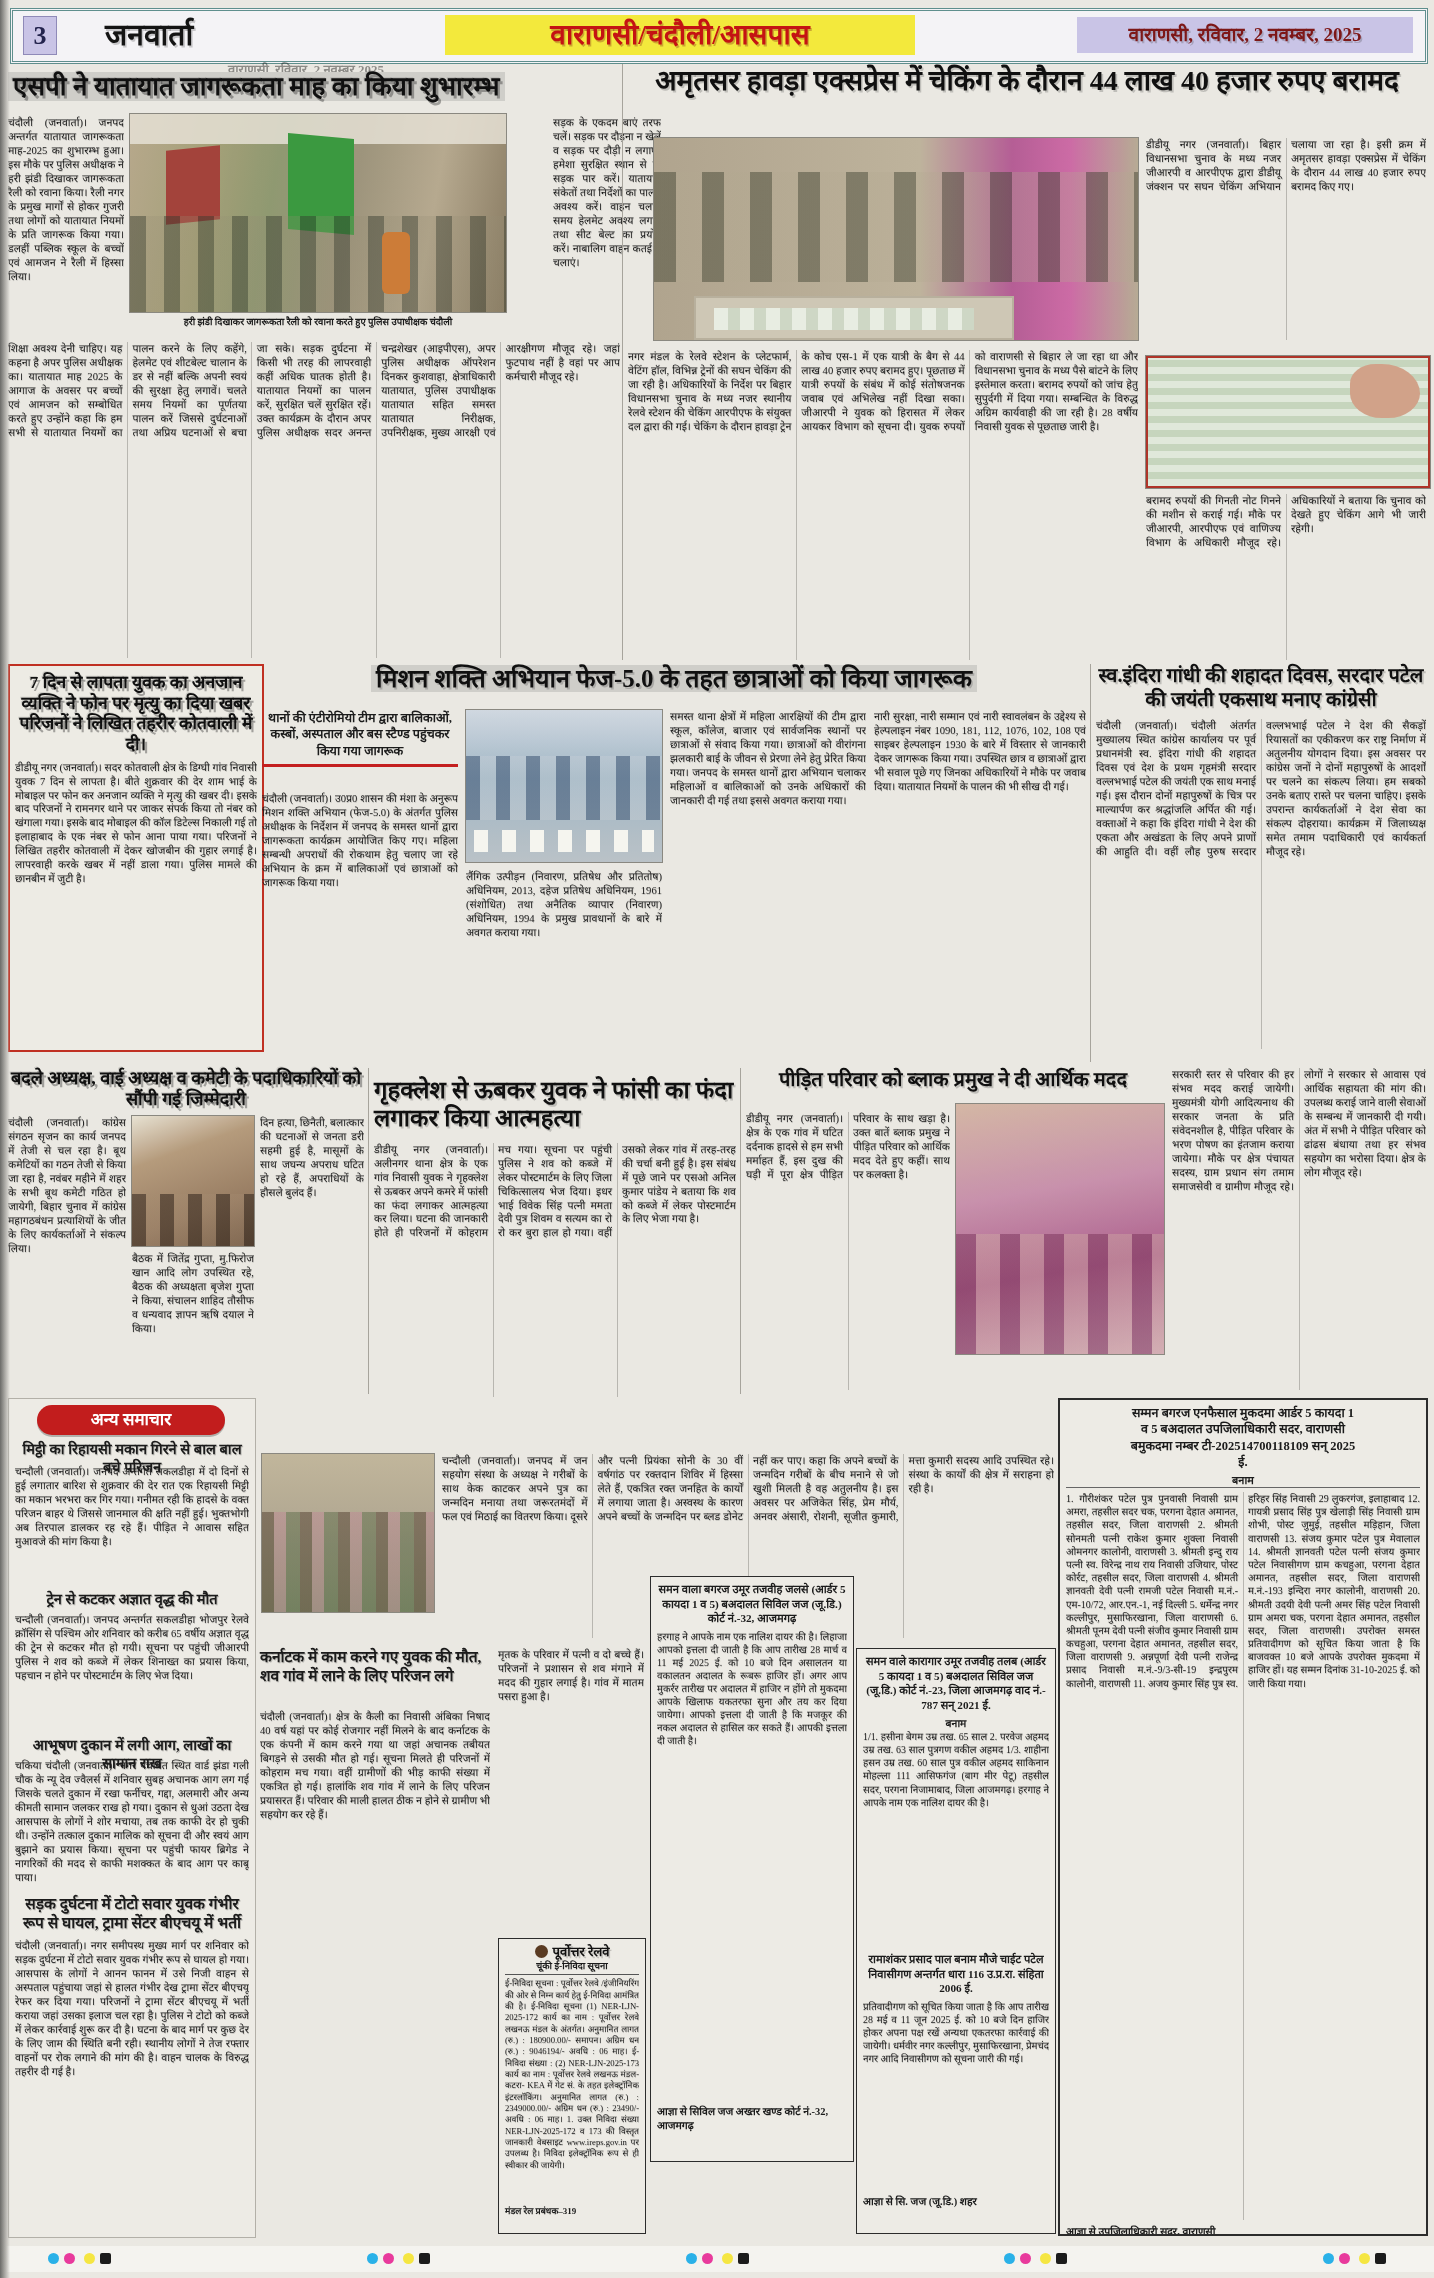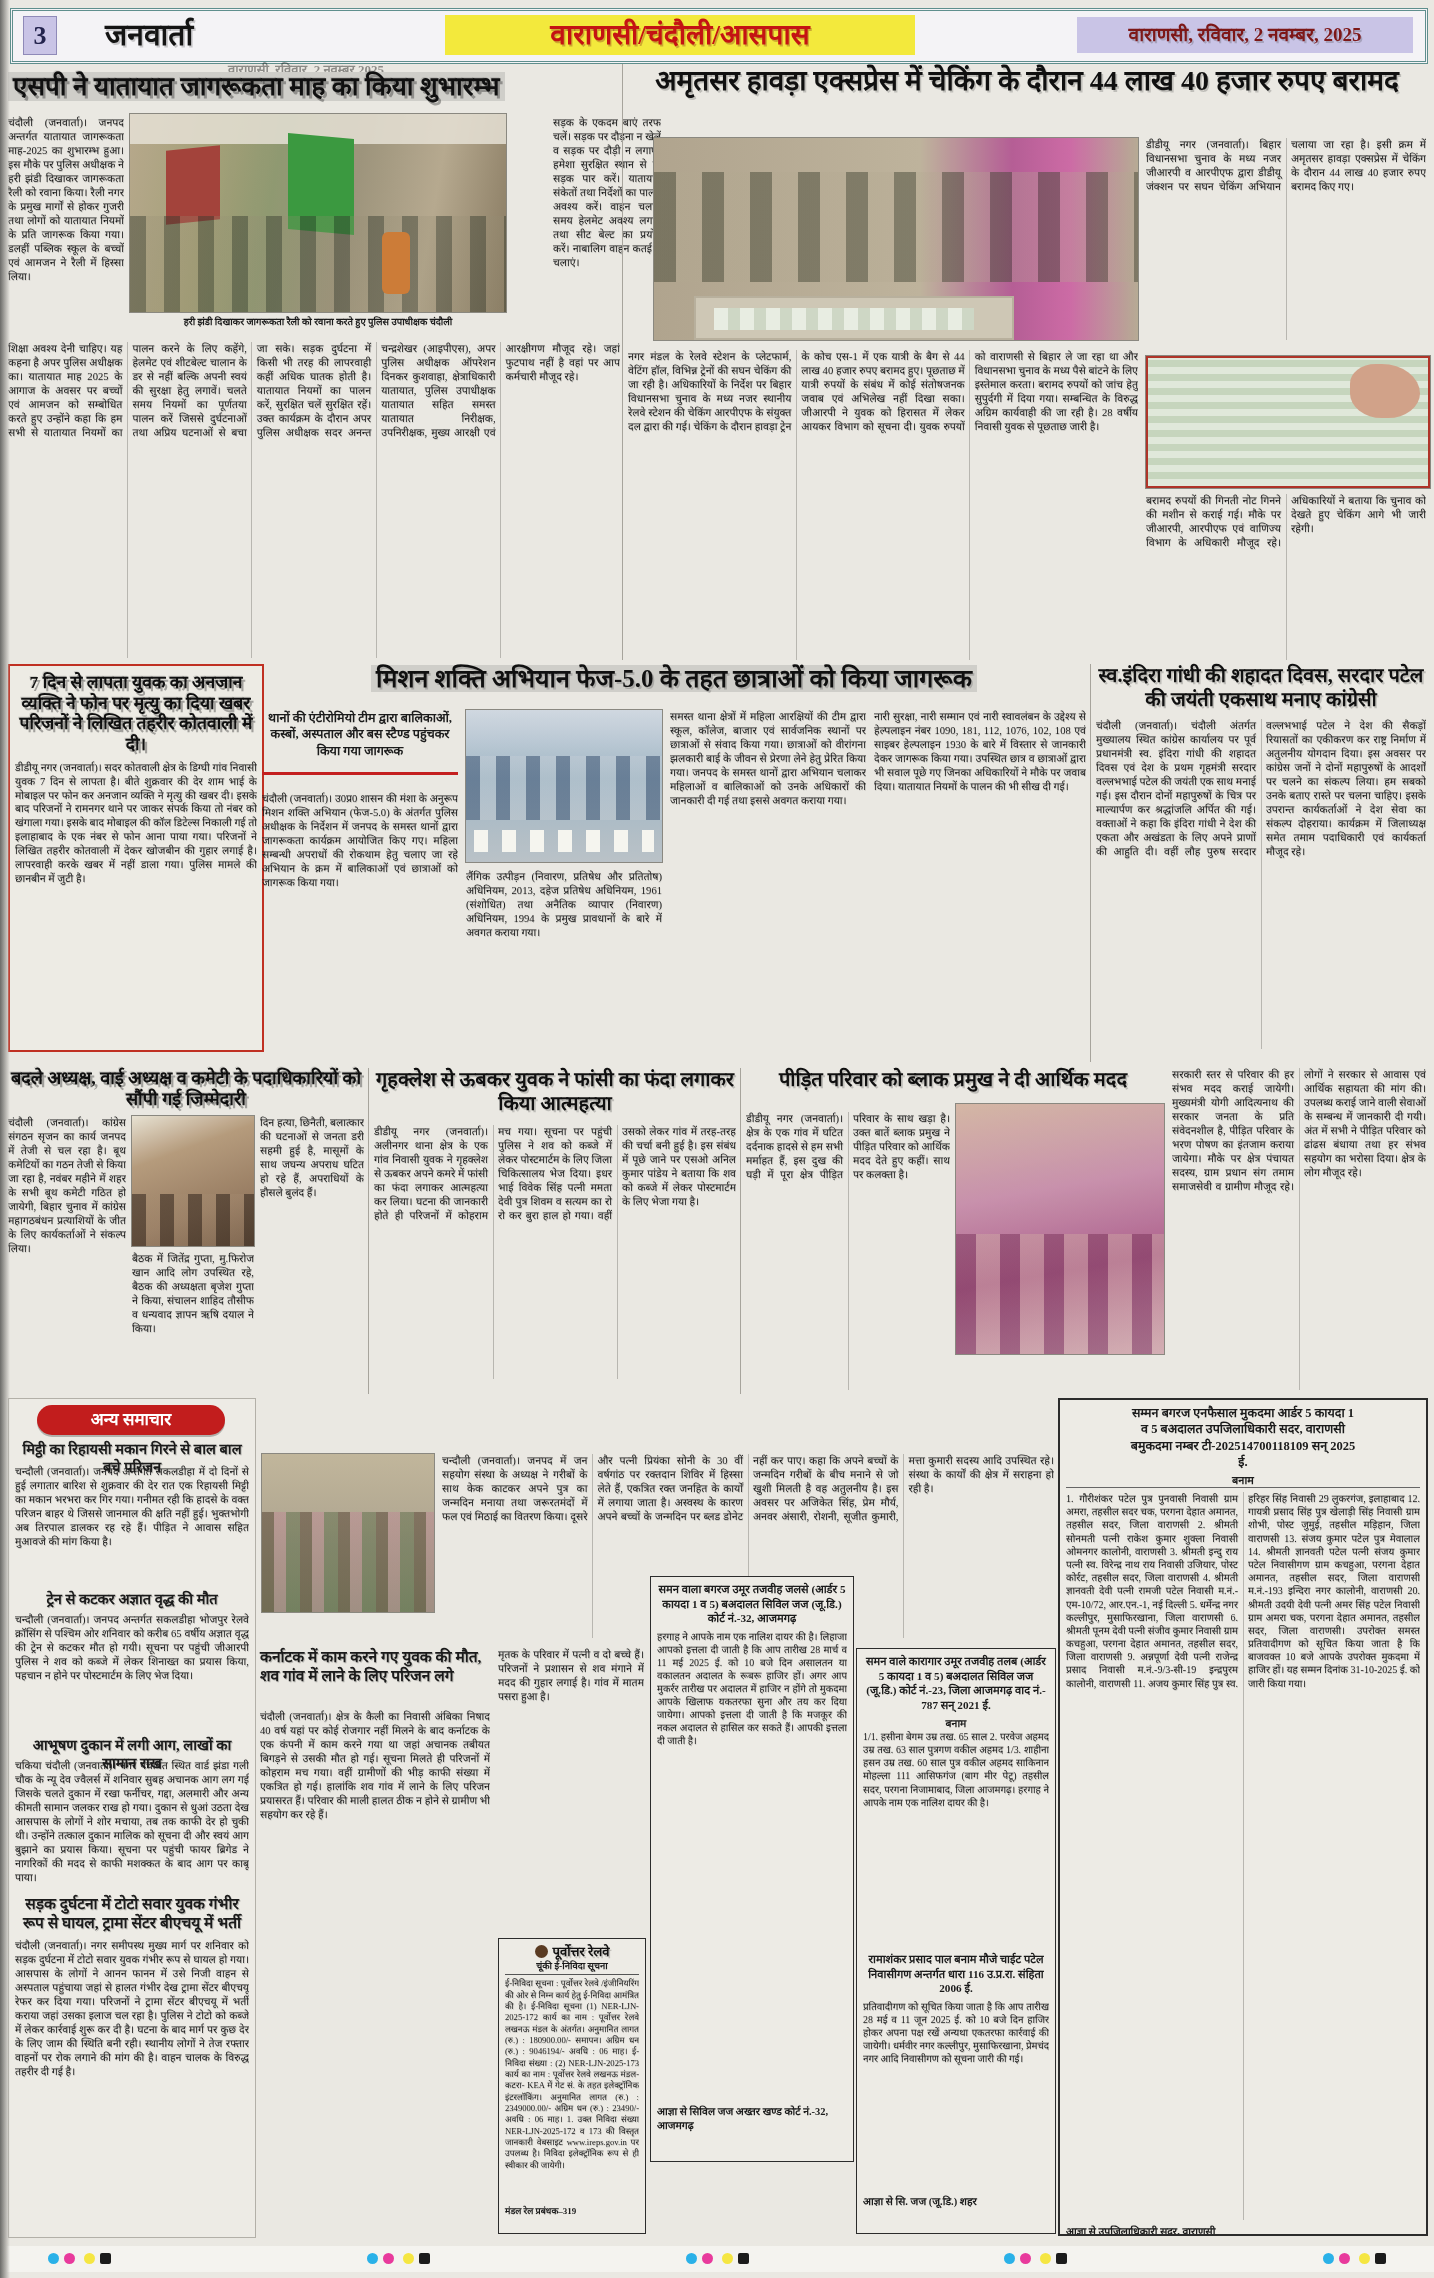--- a/index.html
+++ b/index.html
@@ -18,21 +18,21 @@
   .c4{column-count:4;column-gap:10px;column-rule:1px solid #b8b6b0;}
   .c5{column-count:5;column-gap:10px;column-rule:1px solid #b8b6b0;}
   .photo{position:absolute;overflow:hidden;box-shadow:0 0 0 1px #8a887f;filter:saturate(.85);}
   .cap{font-size:9.6px;text-align:center;line-height:1.2;font-weight:bold;}
   .vr{position:absolute;width:0;border-left:1px solid #a7a49c;}
   .notice{border:1.6px solid #2c2c2c;background:#edebe5;padding:5px 6px;overflow:hidden;}
   .notice h4{margin:0 0 4px;font-size:11.2px;text-align:center;line-height:1.3;}
   .notice .body-t{font-size:9.9px;}
   .nfoot{font-weight:bold;text-align:left;font-size:10.5px;margin-top:4px;}
   .subhead-red{font-weight:bold;font-size:12.6px;line-height:1.3;text-align:center;
-        border-bottom:3px solid #c41f1f;padding-bottom:13px;}
+        border-bottom:3px solid #c41f1f;padding-bottom:5px;}
   .smallhead{font-weight:bold;font-size:14.6px;line-height:1.2;text-shadow:1px 1.4px 0 rgba(40,40,40,.25);}
   .dot{width:11px;height:11px;border-radius:50%;display:inline-block;margin-right:5px;}
   .sq{width:11px;height:11px;display:inline-block;border-radius:2px;background:#1b1b1b;}
 </style>
 </head>
 <body>
 
 <div class="page">
 
   <div class="abs" style="left:10px;top:8px;width:1412px;height:50px;border:3px double #5f8f8d;background:#f4f3f6;">
@@ -127,21 +127,21 @@
       <div class="abs" style="left:0;bottom:0;width:100%;height:52px;
            background:repeating-linear-gradient(90deg,rgba(60,44,32,.6) 0 14px,rgba(170,140,110,.3) 14px 28px);"></div>
     </div>
     <div class="abs body-t" style="left:124px;top:184px;width:122px;height:142px;">बैठक में जितेंद्र गुप्ता, मु.फिरोज खान आदि लोग उपस्थित रहे, बैठक की अध्यक्षता बृजेश गुप्ता ने किया, संचालन शाहिद तौसीफ व धन्यवाद ज्ञापन ऋषि दयाल ने किया।</div>
     <div class="abs body-t" style="left:252px;top:48px;width:104px;height:278px;">दिन हत्या, छिनैती, बलात्कार की घटनाओं से जनता डरी सहमी हुई है, मासूमों के साथ जघन्य अपराध घटित हो रहे हैं, अपराधियों के हौसले बुलंद हैं।</div>
   </div>
 
   <div class="vr" style="left:368px;top:1068px;height:326px;"></div>
 
   <div class="abs" style="left:374px;top:1068px;width:362px;height:326px;">
-    <div class="hl" style="font-size:20px;text-align:center;">गृहक्लेश से ऊबकर युवक ने फांसी का फंदा लगाकर किया आत्महत्या</div>
+    <div class="hl" style="font-size:24px;text-align:left;margin-top:8px;">गृहक्लेश से ऊबकर युवक ने फांसी का फंदा लगाकर किया आत्महत्या</div>
     <div class="body-t c3" style="margin-top:10px;height:254px;">डीडीयू नगर (जनवार्ता)। अलीनगर थाना क्षेत्र के एक गांव निवासी युवक ने गृहक्लेश से ऊबकर अपने कमरे में फांसी का फंदा लगाकर आत्महत्या कर लिया। घटना की जानकारी होते ही परिजनों में कोहराम मच गया। सूचना पर पहुंची पुलिस ने शव को कब्जे में लेकर पोस्टमार्टम के लिए जिला चिकित्सालय भेज दिया। इधर भाई विवेक सिंह पत्नी ममता देवी पुत्र शिवम व सत्यम का रो रो कर बुरा हाल हो गया। वहीं उसको लेकर गांव में तरह-तरह की चर्चा बनी हुई है। इस संबंध में पूछे जाने पर एसओ अनिल कुमार पांडेय ने बताया कि शव को कब्जे में लेकर पोस्टमार्टम के लिए भेजा गया है।</div>
   </div>
 
   <div class="vr" style="left:740px;top:1068px;height:326px;"></div>
 
   <div class="abs" style="left:746px;top:1068px;width:680px;height:326px;">
     <div class="abs hl" style="left:0;top:0;width:414px;font-size:20px;text-align:center;">पीड़ित परिवार को ब्लाक प्रमुख ने दी आर्थिक मदद</div>
     <div class="abs body-t c2" style="left:0;top:44px;width:204px;height:278px;">डीडीयू नगर (जनवार्ता)। क्षेत्र के एक गांव में घटित दर्दनाक हादसे से हम सभी मर्माहत हैं, इस दुख की घड़ी में पूरा क्षेत्र पीड़ित परिवार के साथ खड़ा है। उक्त बातें ब्लाक प्रमुख ने पीड़ित परिवार को आर्थिक मदद देते हुए कहीं। साथ पर कलक्ता है।</div>
     <div class="photo" style="left:210px;top:36px;width:208px;height:250px;
                 background:linear-gradient(170deg,#d8b6a0 0%,#cf8fae 35%,#b85f92 65%,#d8a9be 100%);">

